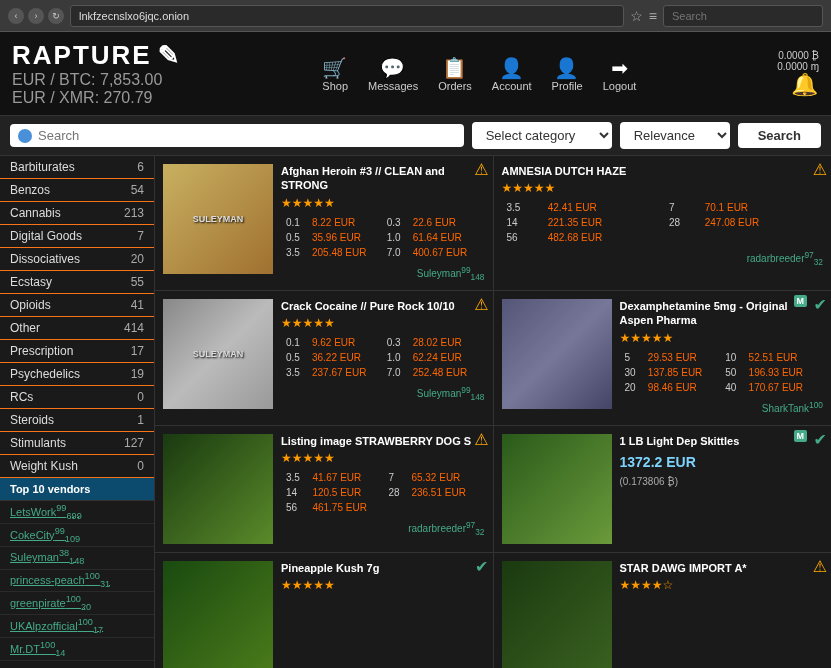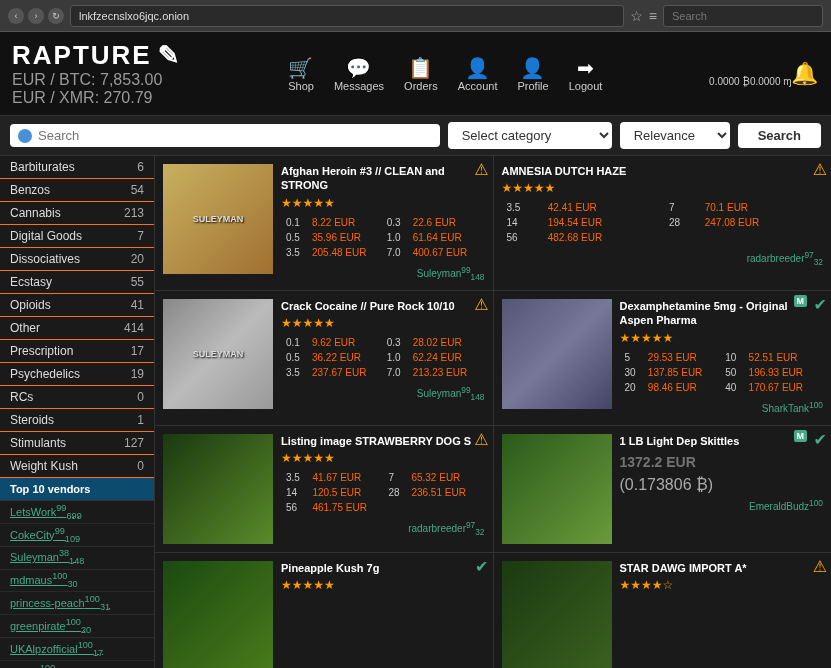--- a/index.html
+++ b/index.html
@@ -29,21 +29,21 @@
       align-items: center;
       justify-content: space-between;
       border-bottom: 1px solid #333;
     }
     .logo-area { display: flex; flex-direction: column; }
     .logo { font-size: 26px; font-weight: bold; color: #fff; letter-spacing: 2px; display: flex; align-items: flex-end; gap: 6px; }
     .logo-sub { color: #999; font-size: 16px; }
     .nav-icons { display: flex; gap: 20px; align-items: center; }
     .nav-item { display: flex; flex-direction: column; align-items: center; color: #ccc; font-size: 11px; cursor: pointer; }
     .nav-item .icon { font-size: 20px; color: #fff; }
-    .balance-area { display: flex; flex-direction: row; align-items: flex-end; font-size: 10px; color: #ccc; }
+    .balance-area { display: flex; flex-direction: column; align-items: flex-end; font-size: 10px; color: #ccc; }
     .bell { font-size: 22px; color: #fff; cursor: pointer; }
 
     
     .search-bar-row {
       background: #222;
       padding: 6px 10px;
       display: flex;
       gap: 8px;
       align-items: center;
       border-bottom: 1px solid #333;
@@ -60,21 +60,21 @@
     .search-input-wrap input { border: none; outline: none; font-size: 13px; width: 100%; color: #333; background: transparent; }
     .search-dot { width: 14px; height: 14px; background: #4a90d9; border-radius: 50%; flex-shrink: 0; }
     .category-select {
       background: #fff;
       border: none;
       border-radius: 4px;
       padding: 5px 10px;
       font-size: 13px;
       color: #333;
       cursor: pointer;
-      width: 164px;
+      width: 140px;
     }
     .relevance-select {
       background: #fff;
       border: none;
       border-radius: 4px;
       padding: 5px 10px;
       font-size: 13px;
       color: #333;
       cursor: pointer;
       width: 110px;
@@ -170,22 +170,22 @@
     .img-powder { background: linear-gradient(135deg, #c8b060 0%, #a07030 100%); }
     .img-weed1 { background: linear-gradient(135deg, #2a4a1a 0%, #4a7a2a 100%); }
     .img-cocaine { background: linear-gradient(135deg, #888 0%, #bbb 50%, #999 100%); }
     .img-pills { background: linear-gradient(135deg, #557 0%, #779 50%, #446 100%); }
     .img-strawberry { background: linear-gradient(135deg, #1a3a10 0%, #5a8a2a 100%); }
     .img-skittles { background: linear-gradient(135deg, #2a5a1a 0%, #6a9a3a 100%); }
     .img-pineapple { background: linear-gradient(135deg, #1a4a10 0%, #4a7a1a 100%); }
     .img-star { background: linear-gradient(135deg, #1a3a10 0%, #3a6020 100%); }
 
     .product-img-label { color: #ddd; font-size: 9px; font-weight: bold; text-align: center; padding: 4px; text-shadow: 1px 1px 2px #000; }
-    .price-big { color: #737373; font-size: 14px; font-weight: bold; margin: 6px 0; }
-    .price-btc { color: #aaa; font-size: 16px; }
+    .price-big { color: #7dd3fc; font-size: 14px; font-weight: bold; margin: 6px 0; }
+    .price-btc { color: #aaa; font-size: 10px; }
   </style>
 </head>
 <body>
 
 <div class="browser-bar">
   <div class="browser-controls">
     <button class="browser-btn">‹</button>
     <button class="browser-btn">›</button>
     <button class="browser-btn">↻</button>
   </div>
@@ -314,21 +314,20 @@
           <span class="cat-name">Weight Kush</span>
           <span class="cat-count">0</span>
         </div>
       </div>
 
     <div class="sidebar-section-title">Top 10 vendors</div>
     <div id="vendor-list">
         <div class="vendor-item"><span class="vendor-name">LetsWork<sup>99</sup><sub>699</sub></span></div>
         <div class="vendor-item"><span class="vendor-name">CokeCity<sup>99</sup><sub>109</sub></span></div>
         <div class="vendor-item"><span class="vendor-name">Suleyman<sup>38</sup><sub>148</sub></span></div>
-        <div class="vendor-item"><span class="vendor-name">mdmaus<sup>100</sup><sub>30</sub></span></div>
         <div class="vendor-item"><span class="vendor-name">princess-peach<sup>100</sup><sub>31</sub></span></div>
         <div class="vendor-item"><span class="vendor-name">greenpirate<sup>100</sup><sub>20</sub></span></div>
         <div class="vendor-item"><span class="vendor-name">UKAlpzofficial<sup>100</sup><sub>17</sub></span></div>
         <div class="vendor-item"><span class="vendor-name">Mr.DT<sup>100</sup><sub>14</sub></span></div>
       </div>
 
   </div>
 
   <div class="products-area">
     <div class="products-grid" id="products-grid">
@@ -372,21 +371,21 @@
       <table class="price-table">
               <tbody>
                 <tr>
         <td class="price-qty">3.5</td>
         <td class="price-eur">42.41 EUR</td>
         <td class="price-qty">7</td>
         <td class="price-eur">70.1 EUR</td>
       </tr>
                 <tr>
         <td class="price-qty">14</td>
-        <td class="price-eur">194.54 EUR</td>
+        <td class="price-eur">221.35 EUR</td>
         <td class="price-qty">28</td>
         <td class="price-eur">247.08 EUR</td>
       </tr>
                 <tr>
         <td class="price-qty">56</td>
         <td class="price-eur">482.68 EUR</td>
         <td class="price-qty"></td>
         <td class="price-eur"></td>
       </tr>
               </tbody>
@@ -413,21 +412,21 @@
                 <tr>
         <td class="price-qty">0.5</td>
         <td class="price-eur">36.22 EUR</td>
         <td class="price-qty">1.0</td>
         <td class="price-eur">62.24 EUR</td>
       </tr>
                 <tr>
         <td class="price-qty">3.5</td>
         <td class="price-eur">237.67 EUR</td>
         <td class="price-qty">7.0</td>
-        <td class="price-eur">213.23 EUR</td>
+        <td class="price-eur">252.48 EUR</td>
       </tr>
               </tbody>
             </table>
       <div class="seller-tag">Suleyman<sup>99</sup><sub>148</sub></div>
     </div>
     <span class="warn-icon">⚠</span>
   </div>
         <div class="product-card">
     <div class="product-img img-pills">
       <div class="product-img-label"></div>
@@ -497,21 +496,20 @@
   </div>
         <div class="product-card">
     <div class="product-img img-skittles">
       <div class="product-img-label"></div>
     </div>
     <div class="product-info">
       <div class="product-title">1 LB Light Dep Skittles</div>
 
       <div class="price-big">1372.2 EUR</div>
                  <div class="price-btc">(0.173806 ₿)</div>
-      <div class="seller-tag">EmeraldBudz<sup>100</sup><sub></sub></div>
     </div>
     <span class="ok-icon">✔</span>
           <span class="m-badge">M</span>
   </div>
         <div class="product-card">
     <div class="product-img img-pineapple">
       <div class="product-img-label"></div>
     </div>
     <div class="product-info">
       <div class="product-title">Pineapple Kush 7g</div>

